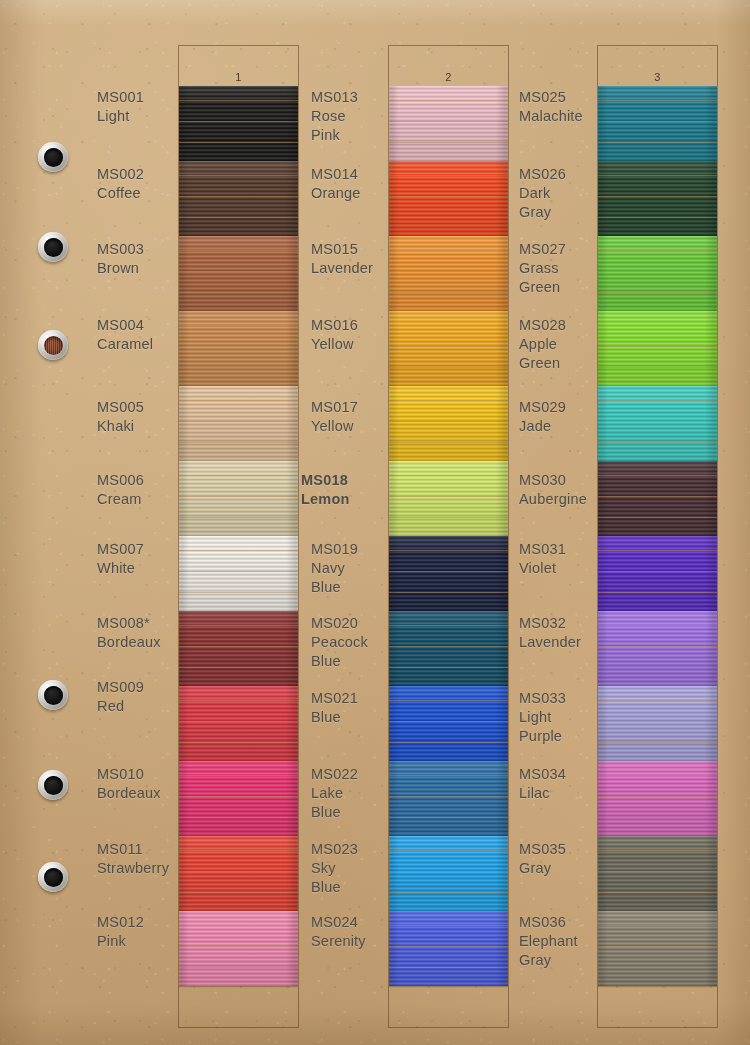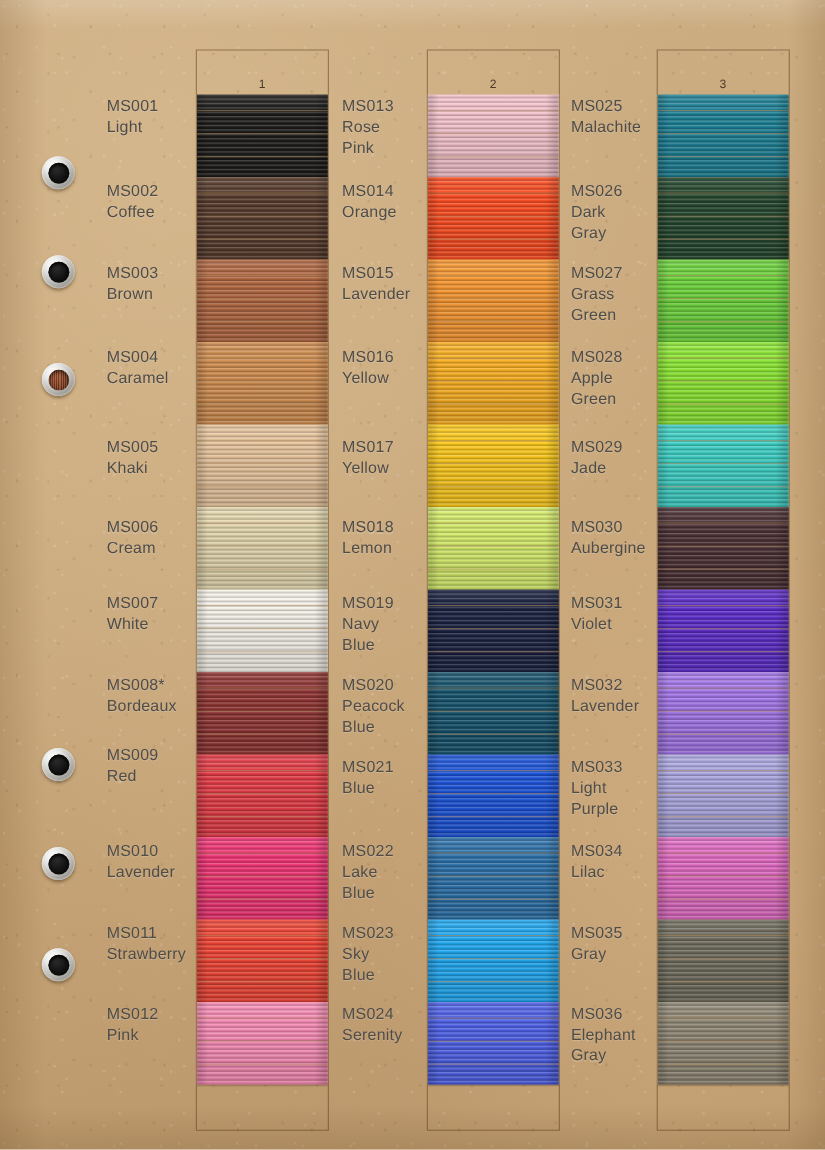--- a/index.html
+++ b/index.html
@@ -475,37 +475,37 @@
 Khaki</div>
       <div class="label right" style="left: 97px; top: 471px;">MS006
 Cream</div>
       <div class="label right" style="left: 97px; top: 540px;">MS007
 White</div>
       <div class="label right" style="left: 97px; top: 614px;">MS008*
 Bordeaux</div>
       <div class="label right" style="left: 97px; top: 678px;">MS009
 Red</div>
       <div class="label right" style="left: 97px; top: 765px;">MS010
-Lavender</div>
+Bordeaux</div>
       <div class="label right" style="left: 97px; top: 840px;">MS011
 Strawberry</div>
       <div class="label right" style="left: 97px; top: 913px;">MS012
 Pink</div>
       <div class="label right" style="left: 311px; top: 88px;">MS013
 Rose
 Pink</div>
       <div class="label right" style="left: 311px; top: 165px;">MS014
 Orange</div>
       <div class="label right" style="left: 311px; top: 240px;">MS015
 Lavender</div>
       <div class="label right" style="left: 311px; top: 316px;">MS016
 Yellow</div>
       <div class="label right" style="left: 311px; top: 398px;">MS017
 Yellow</div>
-      <div class="label right" style="left: 311px; top: 471px;">MS018
+      <div class="label right" style="left: 301px; top: 471px; font-weight: bold;">MS018
 Lemon</div>
       <div class="label right" style="left: 311px; top: 540px;">MS019
 Navy
 Blue</div>
       <div class="label right" style="left: 311px; top: 614px;">MS020
 Peacock
 Blue</div>
       <div class="label right" style="left: 311px; top: 689px;">MS021
 Blue</div>
       <div class="label right" style="left: 311px; top: 765px;">MS022

